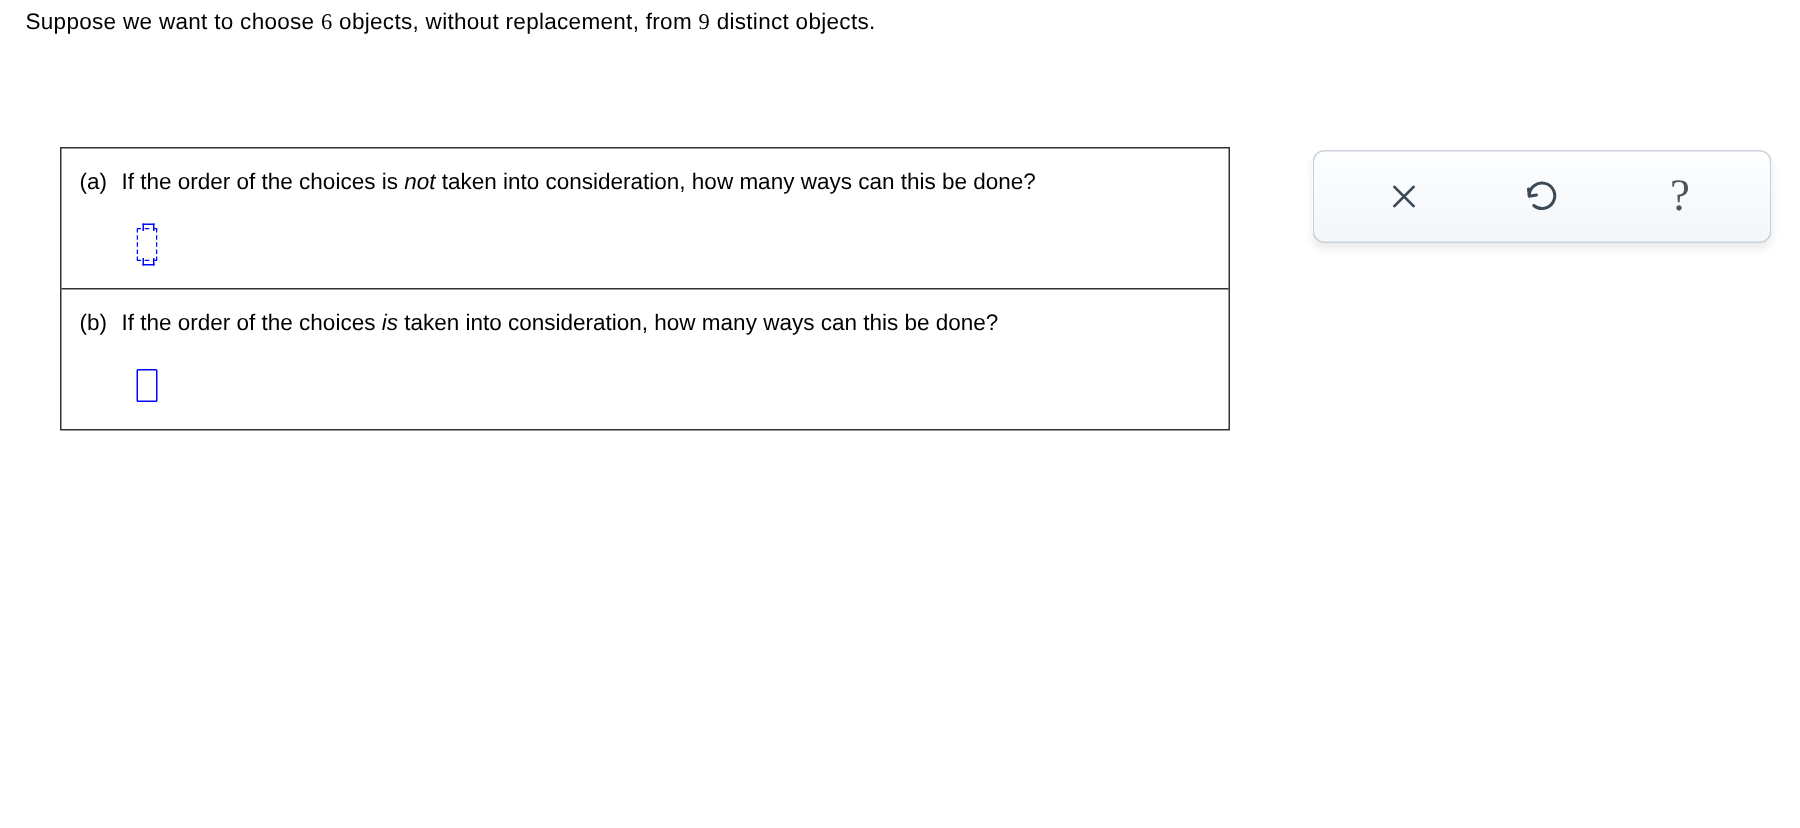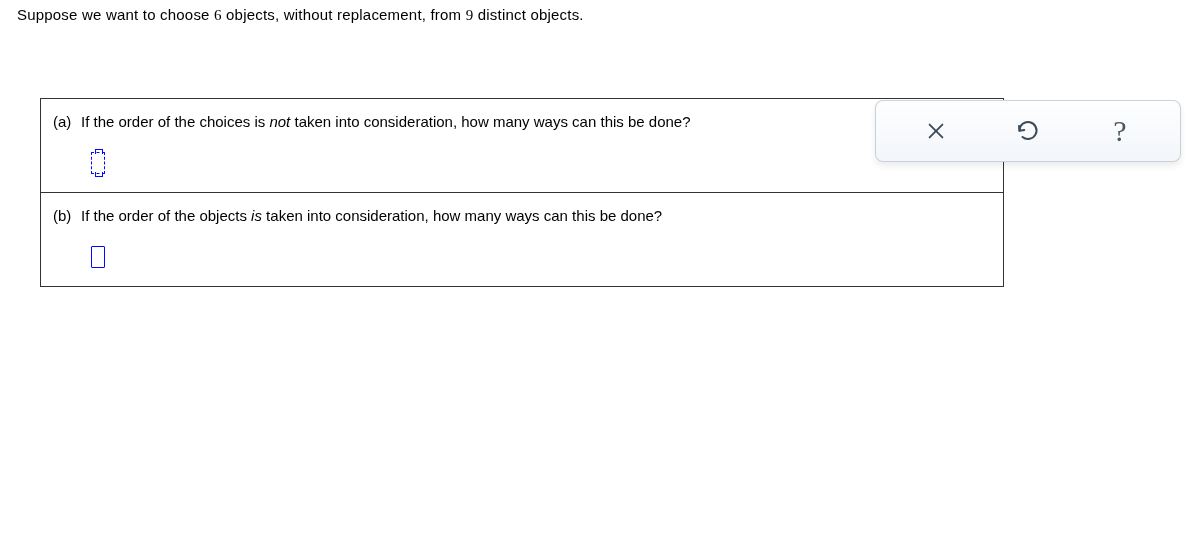--- a/index.html
+++ b/index.html
@@ -19,21 +19,21 @@
     left: 17px;
     top: 6px;
     font-size: 15px;
     letter-spacing: 0.2px;
   }
   .num { font-family: Georgia, 'Times New Roman', serif; }
   .box {
     position: absolute;
     left: 40px;
     top: 98px;
-    width: 964px;
+    width: 780px;
     border: 1px solid #333;
   }
   .part {
     padding: 14px 12px 18px 12px;
     position: relative;
   }
   .part + .part {
     border-top: 1px solid #333;
   }
   .part-label {
@@ -117,21 +117,21 @@
 <div class="prompt">
   <span>Suppose we want to choose </span><span class="num">6</span><span> objects, without replacement, from </span><span class="num">9</span><span> distinct objects.</span>
 </div>
 
 <div class="box">
   <div class="part">
     <span class="part-label">(a)</span><span class="part-text"><span>If the order of the choices is </span><em class="not">not</em><span> taken into consideration, how many ways can this be done?</span></span>
     <div class="answer-slot focused"></div>
   </div>
   <div class="part">
-    <span class="part-label">(b)</span><span class="part-text"><span>If the order of the objects </span><em class="is">is</em><span> taken into consideration, how many ways can this be done?</span></span>
+    <span class="part-label">(b)</span><span class="part-text"><span>If the order of the choices </span><em class="is">is</em><span> taken into consideration, how many ways can this be done?</span></span>
     <div class="answer-slot"></div>
   </div>
 </div>
 
 <div class="toolbar">
   <div class="tool-btn" title="clear">
     <svg width="22" height="22" viewBox="0 0 24 24" fill="none" stroke="#3c4a56" stroke-width="2" stroke-linecap="round">
       <line x1="5" y1="5" x2="19" y2="19"></line>
       <line x1="19" y1="5" x2="5" y2="19"></line>
     </svg>

